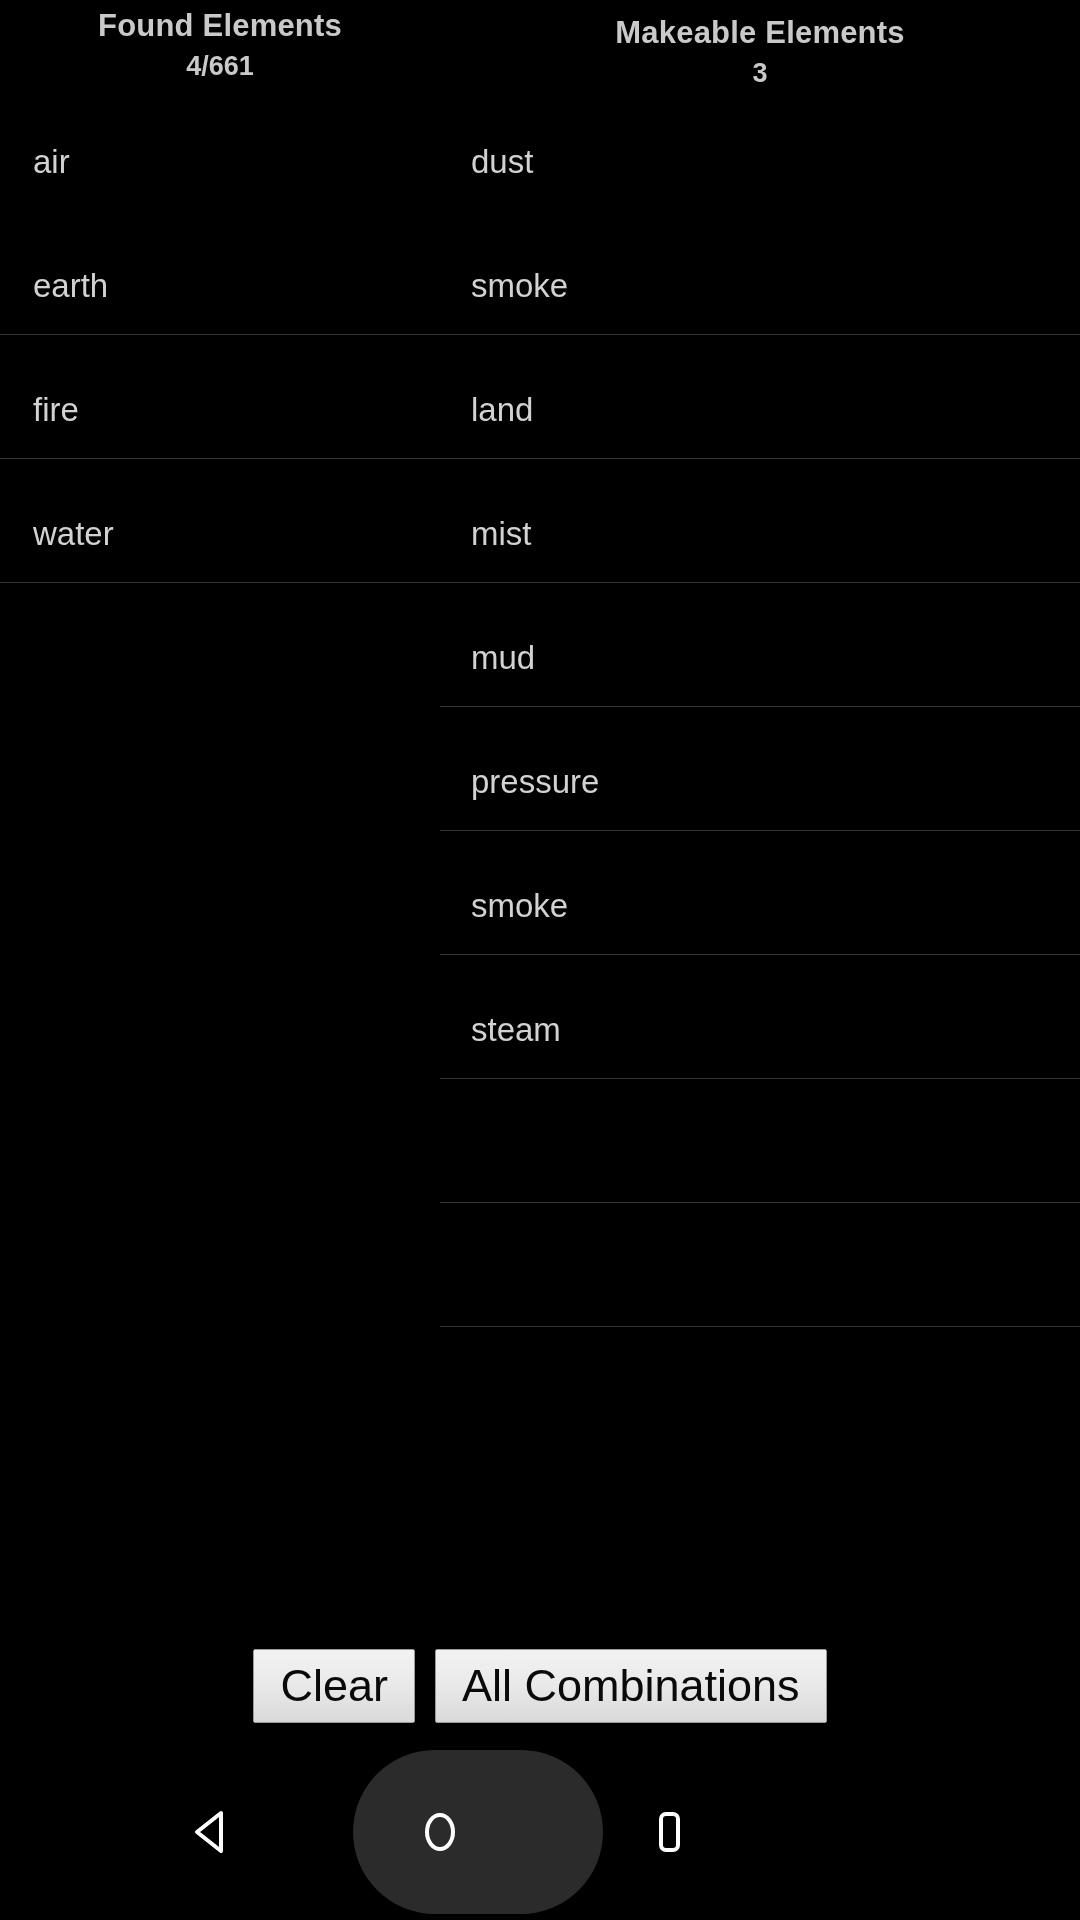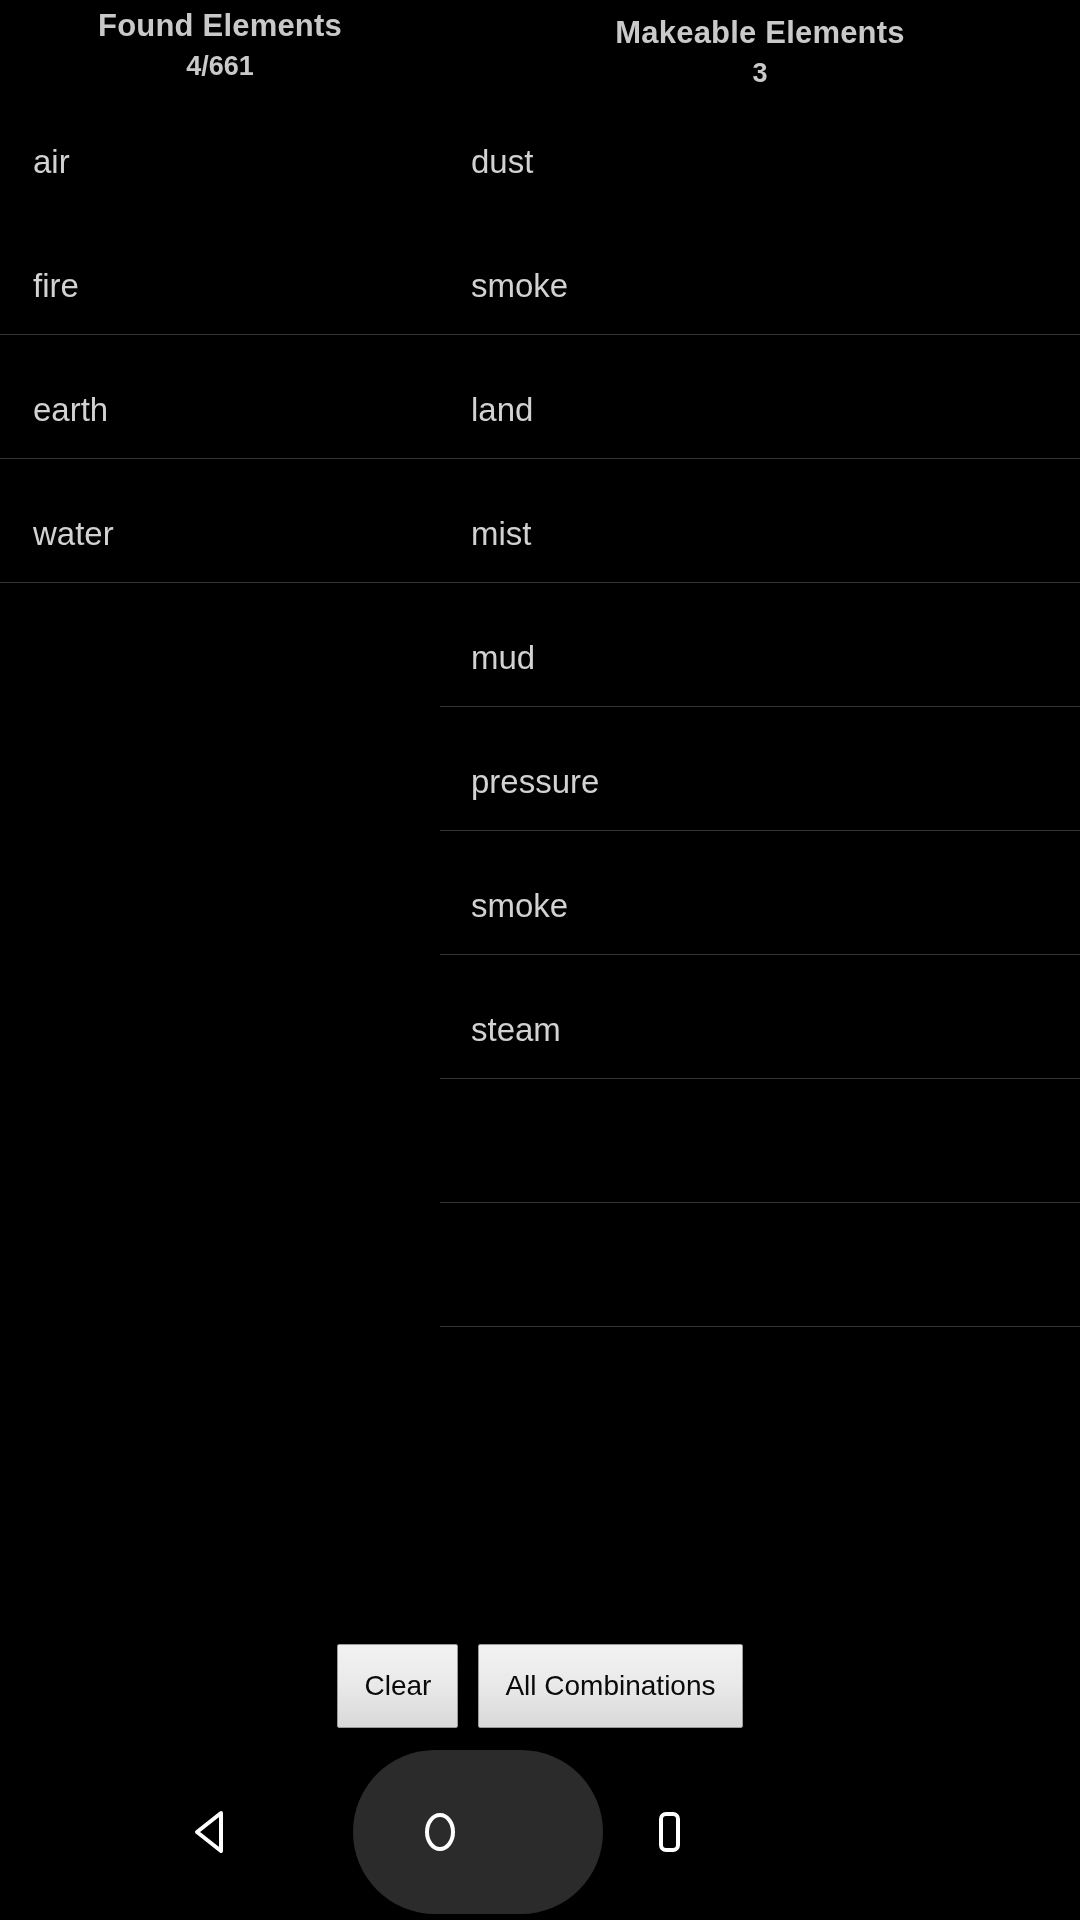--- a/index.html
+++ b/index.html
@@ -75,26 +75,26 @@
   .sep.indent { left:440px; width:640px; }
 
   
   .button-bar {
     position:absolute; left:0; top:1634px;
     width:1080px; height:104px;
     display:flex; align-items:center; justify-content:center;
     gap:20px;
   }
   .btn {
-    height:84px;
+    height:74px;
     background:linear-gradient(to bottom,#f2f2f2 0%,#eaeaea 45%,#d9d9d9 100%);
     border:1px solid #9a9a9a;
     border-radius:2px;
     color:#0a0a0a;
-    font-size:28px;
+    font-size:45px;
     font-family:"Liberation Sans", sans-serif;
     display:flex; align-items:center; justify-content:center;
     padding:0 26px;
     white-space:nowrap;
   }
 
   
   .navbar {
     position:absolute; left:0; bottom:0;
     width:1080px; height:176px;
@@ -133,24 +133,24 @@
     </div>
   </div>
 
   <div class="lists">
 
     <div class="col left" id="found-list">
       <div class="row">
         <span class="row-label">air</span>
       </div>
       <div class="row">
+        <span class="row-label">earth</span>
+      </div>
+      <div class="row">
         <span class="row-label">fire</span>
-      </div>
-      <div class="row">
-        <span class="row-label">earth</span>
       </div>
       <div class="row">
         <span class="row-label">water</span>
       </div>
     </div>
 
     <div class="col right" id="makeable-list">
       <div class="row">
         <span class="row-label">dust</span>
       </div>

